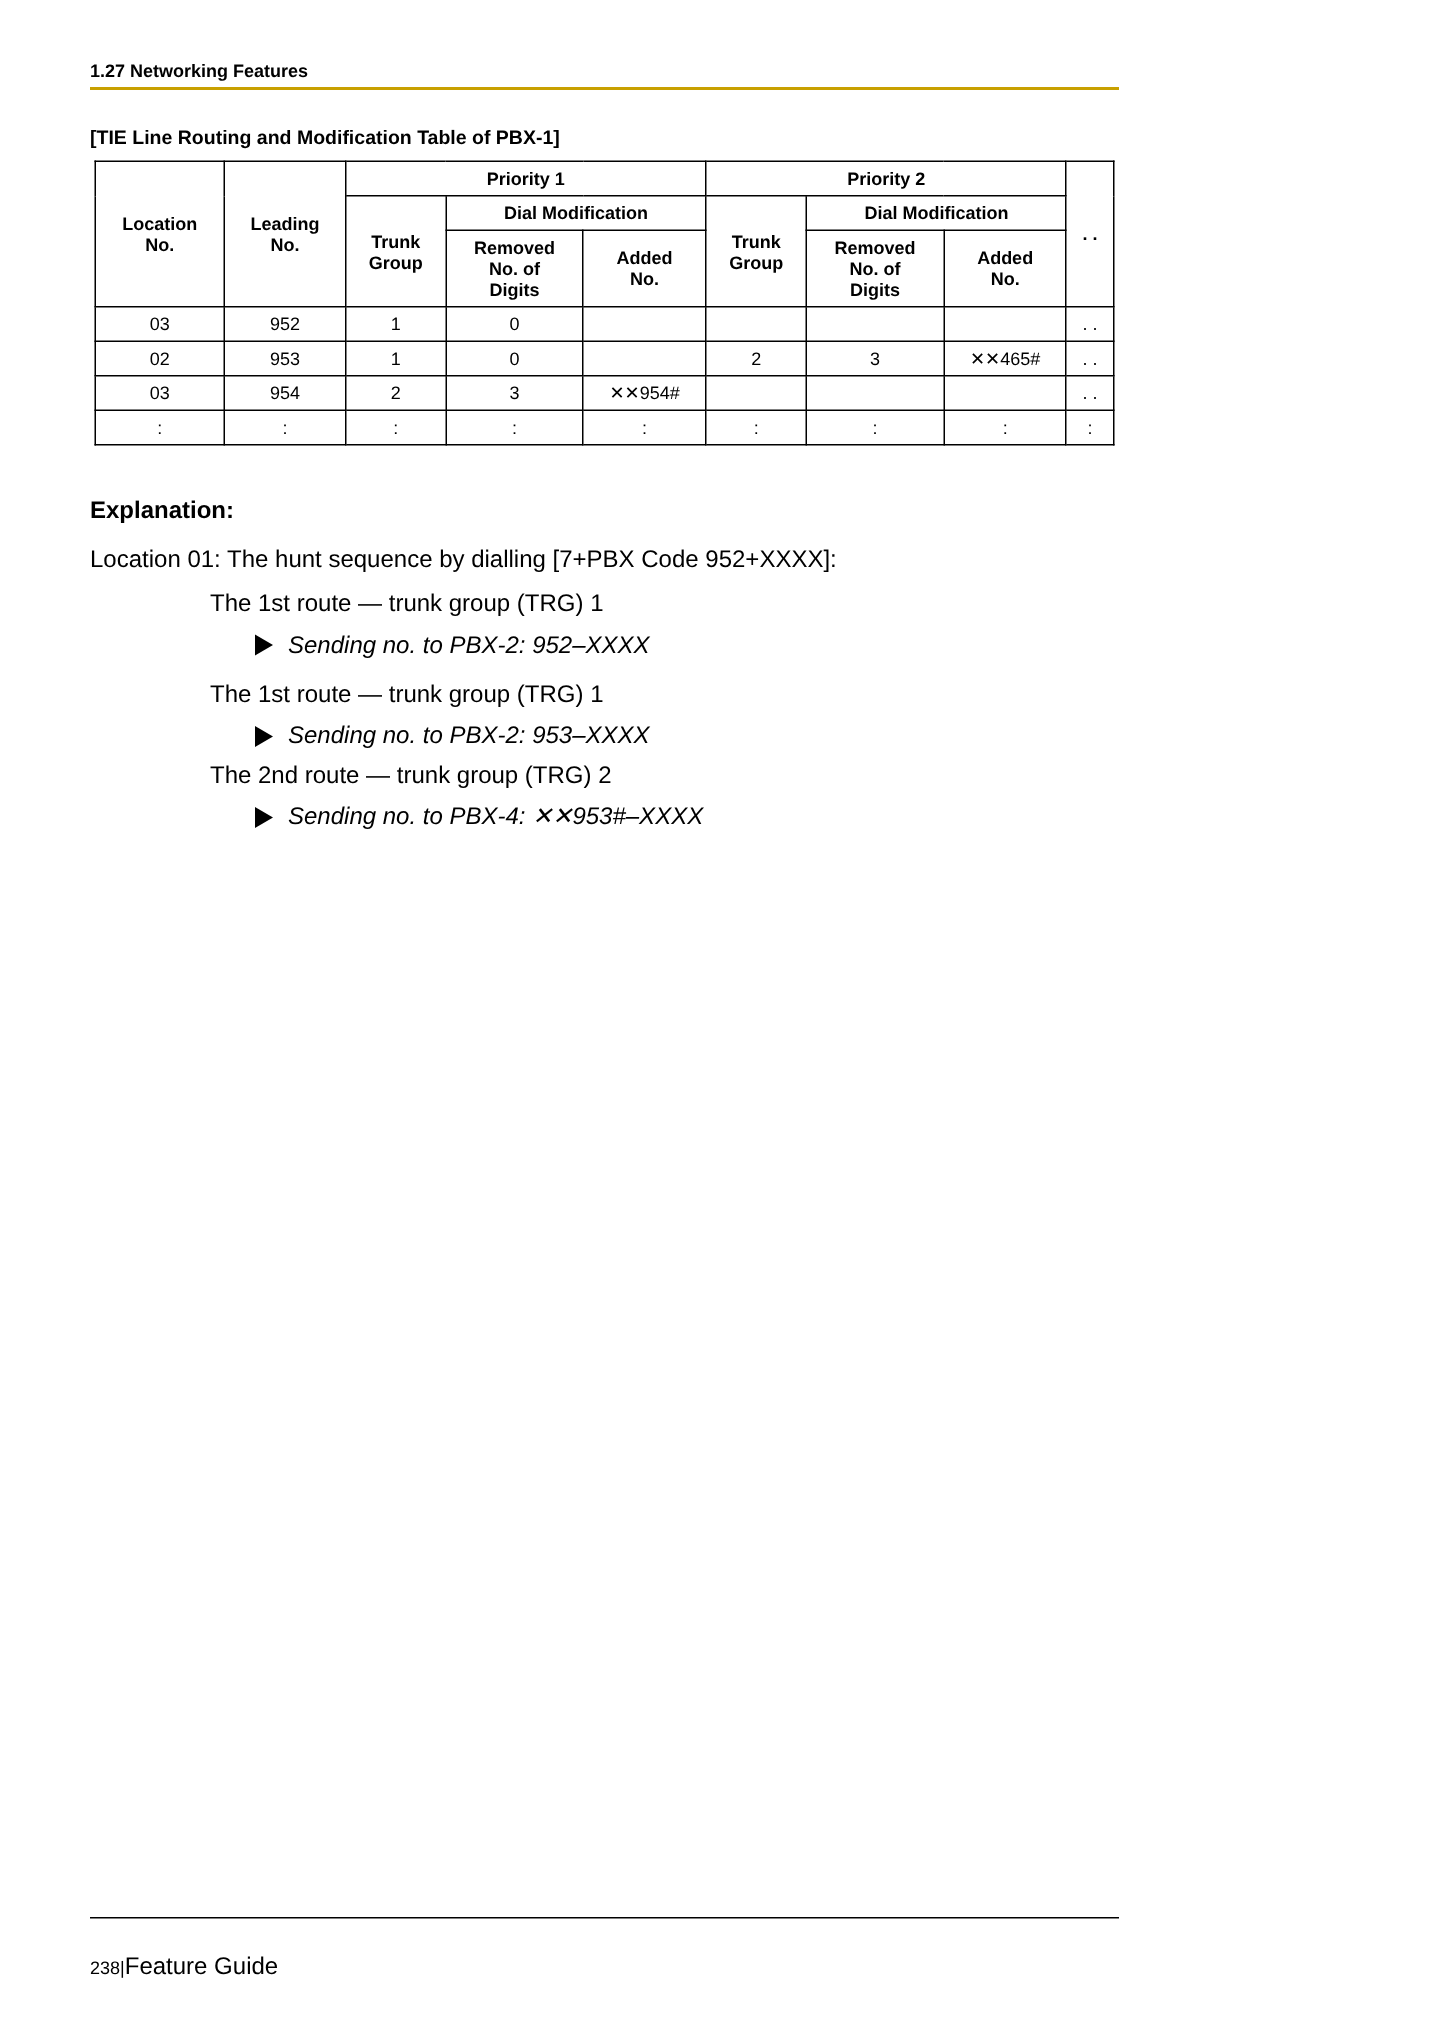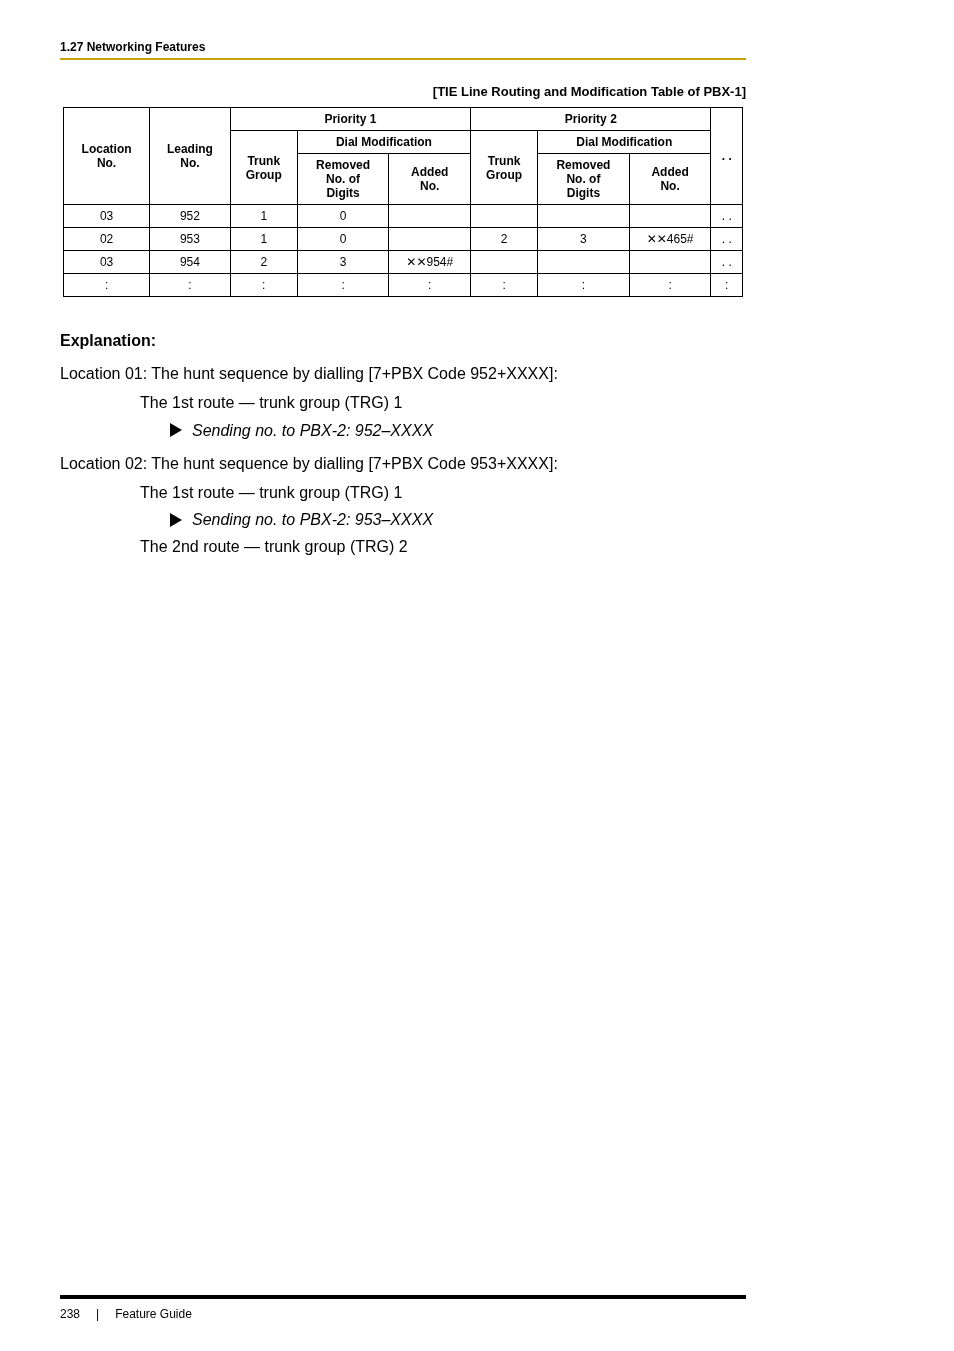--- a/index.html
+++ b/index.html
@@ -23,21 +23,21 @@
     .section-header {
       font-size: 12px;
       font-weight: bold;
       border-bottom: 2px solid #c8a000;
       padding-bottom: 4px;
       margin-bottom: 24px;
     }
 
     .table-title {
       font-weight: bold;
-      text-align: right;
+      text-align: left;
       margin-bottom: 8px;
       font-size: 13px;
     }
 
     .main-table {
       border-collapse: collapse;
       width: 100%;
       max-width: 680px;
       margin: 0 auto 30px auto;
       font-size: 12px;
@@ -100,32 +100,31 @@
       flex-shrink: 0;
     }
 
     .footer-bar {
       position: absolute;
       bottom: 30px;
       left: 60px;
       right: 60px;
       display: flex;
       align-items: center;
-      border-top: 4px solid #000000;
-      padding-top: 8px;
-      font-size: 12px;
-      gap: 16px;
+      border-top: 1px solid #000000;
+      padding-top: 24px;
+      font-size: 12px;
     }
 
     .footer-page {
       font-size: 12px;
     }
 
     .footer-guide {
-      font-size: 12px;
+      font-size: 16px;
     }
   </style>
 </head>
 <body>
 
 <div class="page">
 
   <div class="section-header">
     <span>1.27 Networking Features</span>
   </div>
@@ -210,27 +209,30 @@
     <div id="explanation-content">
         <div style="margin-bottom: 6px;">
           <div class="loc-line">Location 01:  The hunt sequence by dialling [7+PBX Code 952+XXXX]:</div>
           <div class="indent1">The 1st route — trunk group (TRG) 1</div>
           <div class="indent2">
             <span class="arrow-icon"></span>
             <span>Sending no. to PBX-2: 952–XXXX</span>
           </div>
         </div>
         <div style="margin-bottom: 6px;">
-          <div class="loc-line">Location 02:  The hunt sequence by dialling [7+PBX Code 953+XXXX]:</div>
           <div class="indent1">The 1st route — trunk group (TRG) 1</div>
           <div class="indent2">
             <span class="arrow-icon"></span>
             <span>Sending no. to PBX-2: 953–XXXX</span>
           </div>
           <div class="indent1">The 2nd route — trunk group (TRG) 2</div>
+          <div class="indent2">
+            <span class="arrow-icon"></span>
+            <span>Sending no. to PBX-4: ✕✕953#–XXXX</span>
+          </div>
         </div>
       </div>
   </div>
 
   <div class="footer-bar">
     <span class="footer-page">238</span>
     <span>|</span>
     <span class="footer-guide">Feature Guide</span>
   </div>
 

